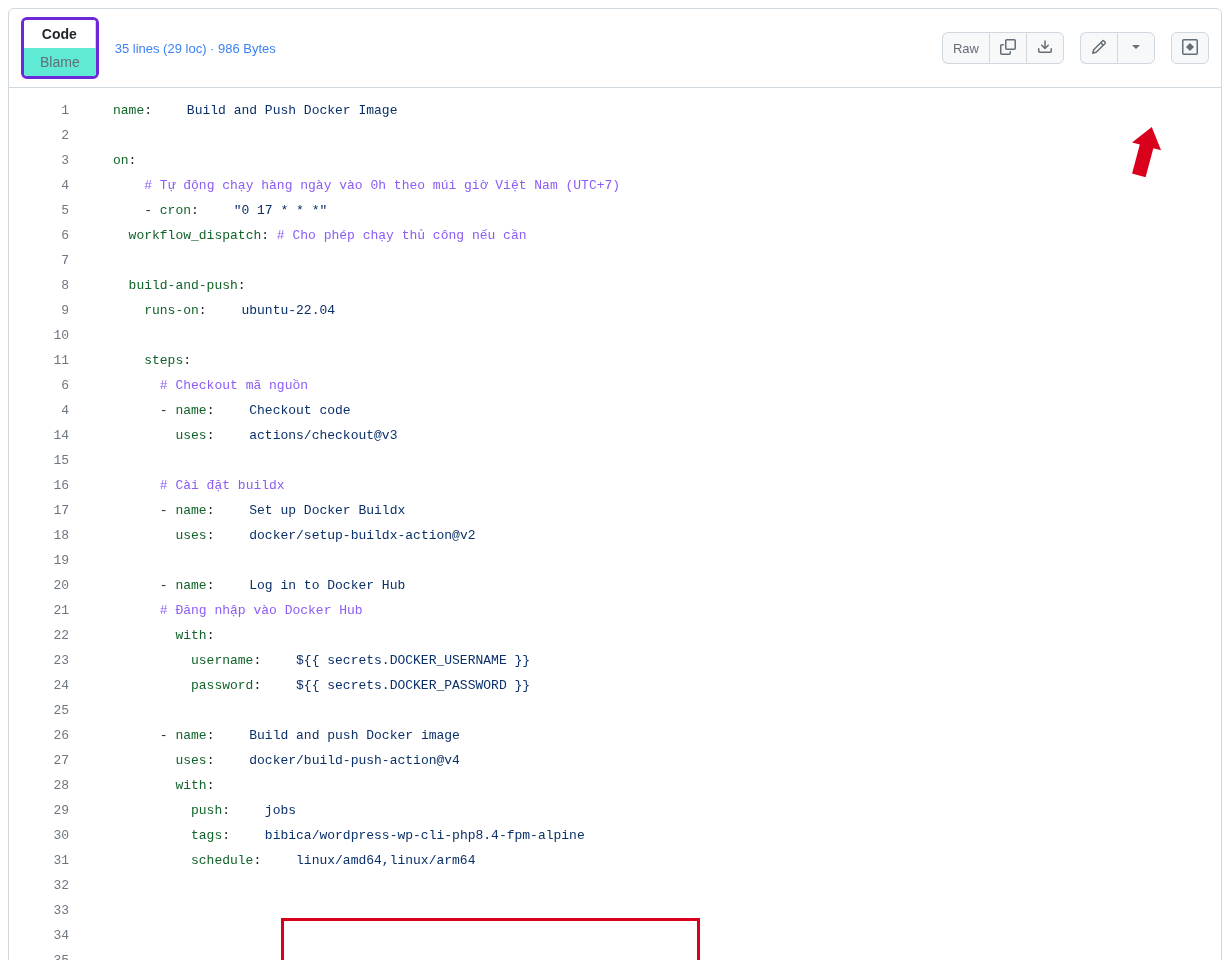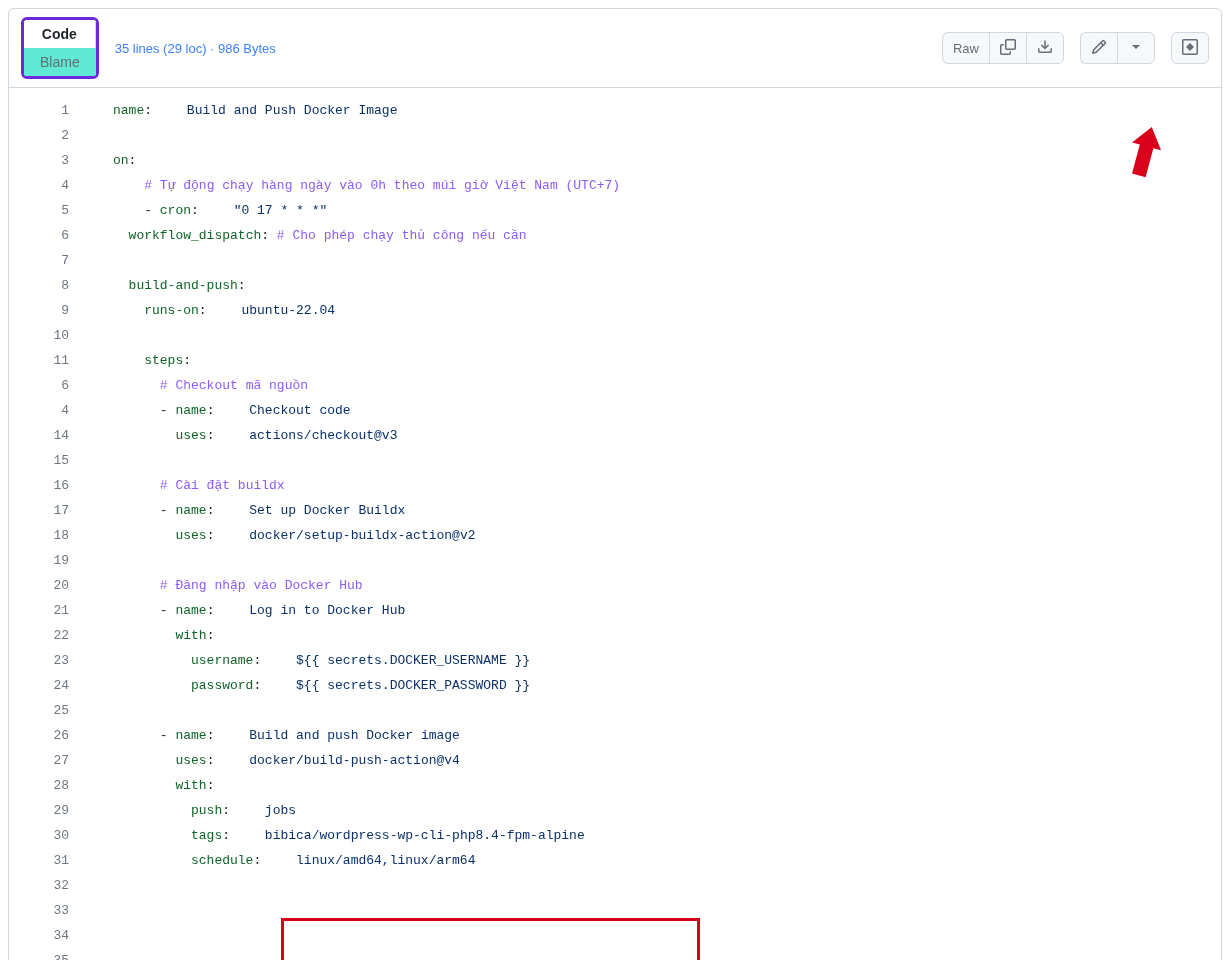--- a/index.html
+++ b/index.html
@@ -127,22 +127,22 @@
         <div class="ln">&nbsp;</div>
         <div class="ln"><span class="tk-txt">    </span><span class="tk-key">steps</span><span class="tk-txt">:</span></div>
         <div class="ln"><span class="tk-txt">      </span><span class="tk-com"># Checkout mã nguồn</span></div>
         <div class="ln"><span class="tk-txt">      - </span><span class="tk-key">name</span><span class="tk-txt">: </span><span class="tk-str">Checkout code</span></div>
         <div class="ln"><span class="tk-txt">        </span><span class="tk-key">uses</span><span class="tk-txt">: </span><span class="tk-str">actions/checkout@v3</span></div>
         <div class="ln">&nbsp;</div>
         <div class="ln"><span class="tk-txt">      </span><span class="tk-com"># Cài đặt buildx</span></div>
         <div class="ln"><span class="tk-txt">      - </span><span class="tk-key">name</span><span class="tk-txt">: </span><span class="tk-str">Set up Docker Buildx</span></div>
         <div class="ln"><span class="tk-txt">        </span><span class="tk-key">uses</span><span class="tk-txt">: </span><span class="tk-str">docker/setup-buildx-action@v2</span></div>
         <div class="ln">&nbsp;</div>
+        <div class="ln"><span class="tk-txt">      - </span><span class="tk-key">name</span><span class="tk-txt">: </span><span class="tk-str">Log in to Docker Hub</span></div>
         <div class="ln"><span class="tk-txt">      </span><span class="tk-com"># Đăng nhập vào Docker Hub</span></div>
-        <div class="ln"><span class="tk-txt">      - </span><span class="tk-key">name</span><span class="tk-txt">: </span><span class="tk-str">Log in to Docker Hub</span></div>
         <div class="ln"><span class="tk-txt">        </span><span class="tk-key">with</span><span class="tk-txt">:</span></div>
         <div class="ln"><span class="tk-txt">          </span><span class="tk-key">username</span><span class="tk-txt">: </span><span class="tk-str">${{ secrets.DOCKER_USERNAME }}</span></div>
         <div class="ln"><span class="tk-txt">          </span><span class="tk-key">password</span><span class="tk-txt">: </span><span class="tk-str">${{ secrets.DOCKER_PASSWORD }}</span></div>
         <div class="ln">&nbsp;</div>
         <div class="ln"><span class="tk-txt">      - </span><span class="tk-key">name</span><span class="tk-txt">: </span><span class="tk-str">Build and push Docker image</span></div>
         <div class="ln"><span class="tk-txt">        </span><span class="tk-key">uses</span><span class="tk-txt">: </span><span class="tk-str">docker/build-push-action@v4</span></div>
         <div class="ln"><span class="tk-txt">        </span><span class="tk-key">with</span><span class="tk-txt">:</span></div>
         <div class="ln"><span class="tk-txt">          </span><span class="tk-key">push</span><span class="tk-txt">: </span><span class="tk-str">jobs</span></div>
         <div class="ln"><span class="tk-txt">          </span><span class="tk-key">tags</span><span class="tk-txt">: </span><span class="tk-str">bibica/wordpress-wp-cli-php8.4-fpm-alpine</span></div>
         <div class="ln"><span class="tk-txt">          </span><span class="tk-key">schedule</span><span class="tk-txt">: </span><span class="tk-str">linux/amd64,linux/arm64</span></div>

